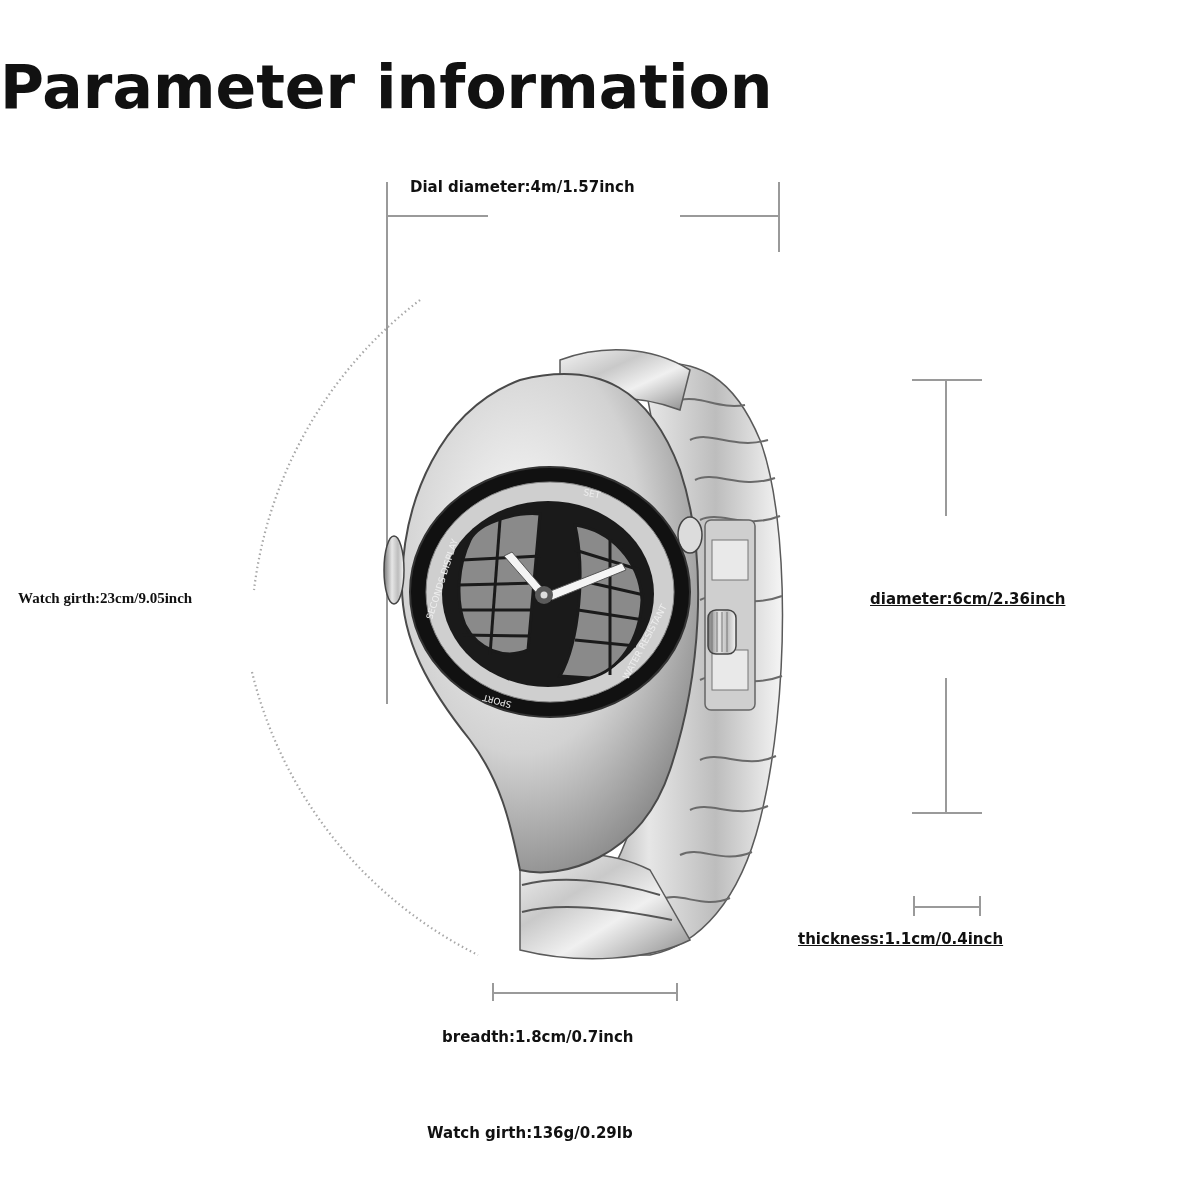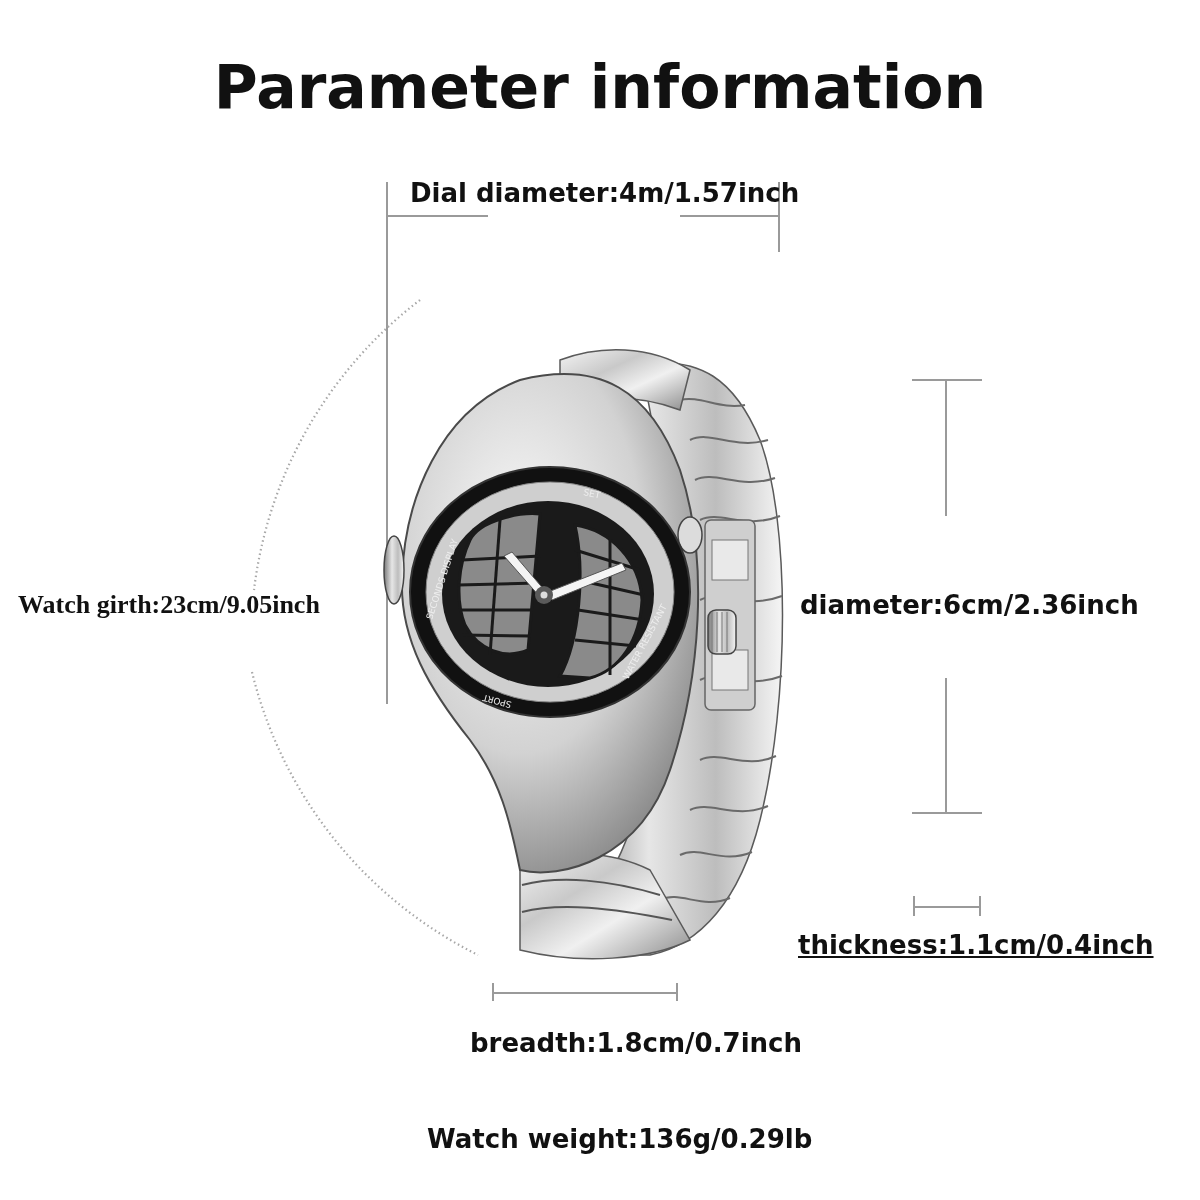--- a/index.html
+++ b/index.html
@@ -1,53 +1,53 @@
 <!DOCTYPE html>
 <html><head>
   <meta charset="utf-8">
   <style>
     html, body { margin:0; padding:0; background:#ffffff; }
     body { width:1200px; height:1200px; position:relative; overflow:hidden;
            font-family:"DejaVu Sans","Liberation Sans",sans-serif; color:#111; }
-    .title { position:absolute; top:52px; left:0; width:1200px; text-align:center;
+    .title { position:absolute; top:52px; left:0; width:1200px; text-align:left;
              font-size:60px; font-weight:bold; letter-spacing:0px; }
-    .label { position:absolute; font-weight:bold; font-size:26px; white-space:nowrap;text-align:center; }
+    .label { position:absolute; font-weight:bold; font-size:15px; white-space:nowrap;text-align:center; }
     .dim { position:absolute; background:#9a9a9a; }
     svg.art { position:absolute; left:0; top:0; }
   </style>
 </head>
 <body>
 
 <div class="title">Parameter information</div>
 
 <div class="dim" style="left:386px;top:182px;width:2px;height:522px;"></div>
 <div class="dim" style="left:778px;top:182px;width:2px;height:70px;"></div>
 <div class="dim" style="left:386px;top:215px;width:102px;height:2px;"></div>
 <div class="dim" style="left:680px;top:215px;width:100px;height:2px;"></div>
 <div class="label" style="left:410px;top:178px;">Dial diameter:4m/1.57inch</div>
 
 <div class="label" style="left:18px;top:590px;font-family:Liberation Serif, serif;">Watch girth:23cm/9.05inch</div>
 
 <div class="dim" style="left:912px;top:379px;width:70px;height:2px;"></div>
 <div class="dim" style="left:945px;top:380px;width:2px;height:136px;"></div>
 <div class="dim" style="left:945px;top:678px;width:2px;height:136px;"></div>
 <div class="dim" style="left:912px;top:812px;width:70px;height:2px;"></div>
-<div class="label" style="left:800px;top:590px;">diameter:6cm/2.36inch</div>
+<div class="label" style="left:870px;top:590px;text-decoration:underline;">diameter:6cm/2.36inch</div>
 
 <div class="dim" style="left:914px;top:906px;width:66px;height:2px;"></div>
 <div class="dim" style="left:913px;top:896px;width:2px;height:20px;"></div>
 <div class="dim" style="left:979px;top:896px;width:2px;height:20px;"></div>
 <div class="label" style="left:798px;top:930px;text-decoration:underline;">thickness:1.1cm/0.4inch</div>
 
 <div class="dim" style="left:493px;top:992px;width:184px;height:2px;"></div>
 <div class="dim" style="left:492px;top:983px;width:2px;height:18px;"></div>
 <div class="dim" style="left:676px;top:983px;width:2px;height:18px;"></div>
-<div class="label" style="left:442px;top:1028px;margin-left:28px;">breadth:1.8cm/0.7inch</div>
+<div class="label" style="left:442px;top:1028px;">breadth:1.8cm/0.7inch</div>
 
-<div class="label" style="left:427px;top:1124px;">Watch weight:136g/0.29lb</div>
+<div class="label" style="left:427px;top:1124px;">Watch girth:136g/0.29lb</div>
 
 <svg class="art" width="1200" height="1200" viewBox="0 0 1200 1200">
   <defs>
     <linearGradient id="steel" x1="0" y1="0" x2="1" y2="1">
       <stop offset="0" stop-color="#f4f4f4"></stop>
       <stop offset="0.35" stop-color="#c9c9c9"></stop>
       <stop offset="0.6" stop-color="#f0f0f0"></stop>
       <stop offset="1" stop-color="#8c8c8c"></stop>
     </linearGradient>
     <linearGradient id="steel2" x1="0" y1="0" x2="1" y2="0">

